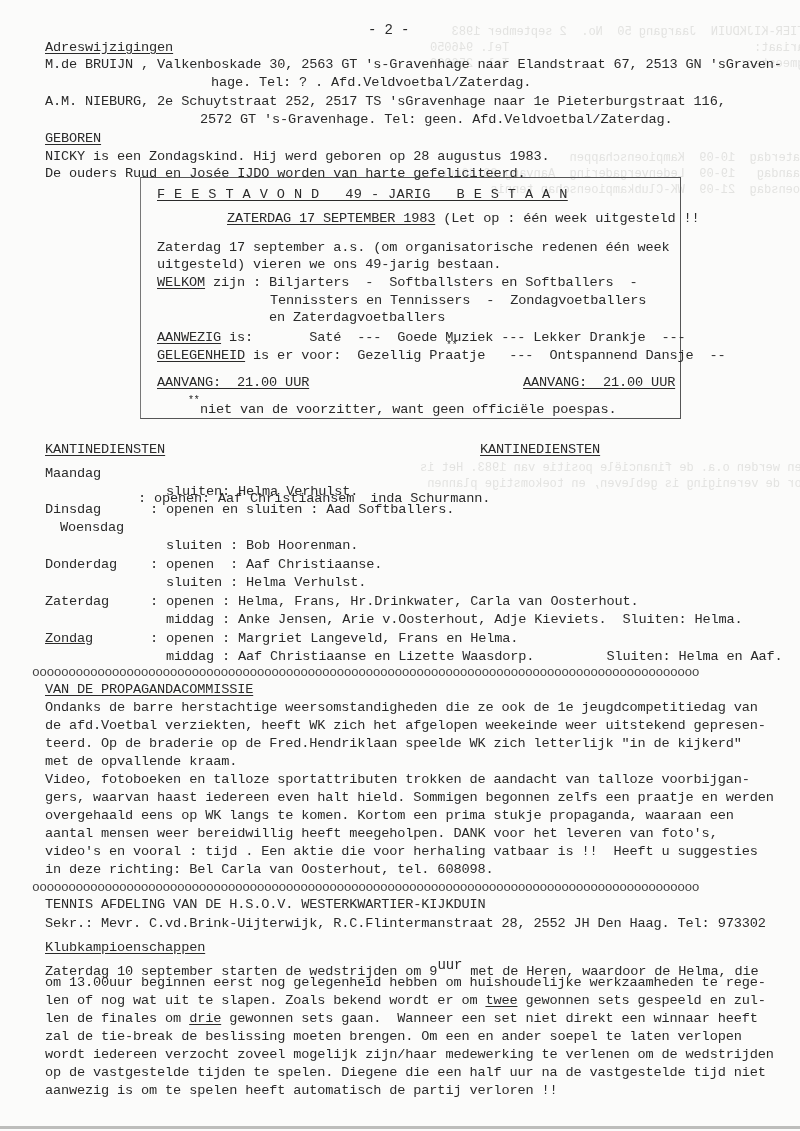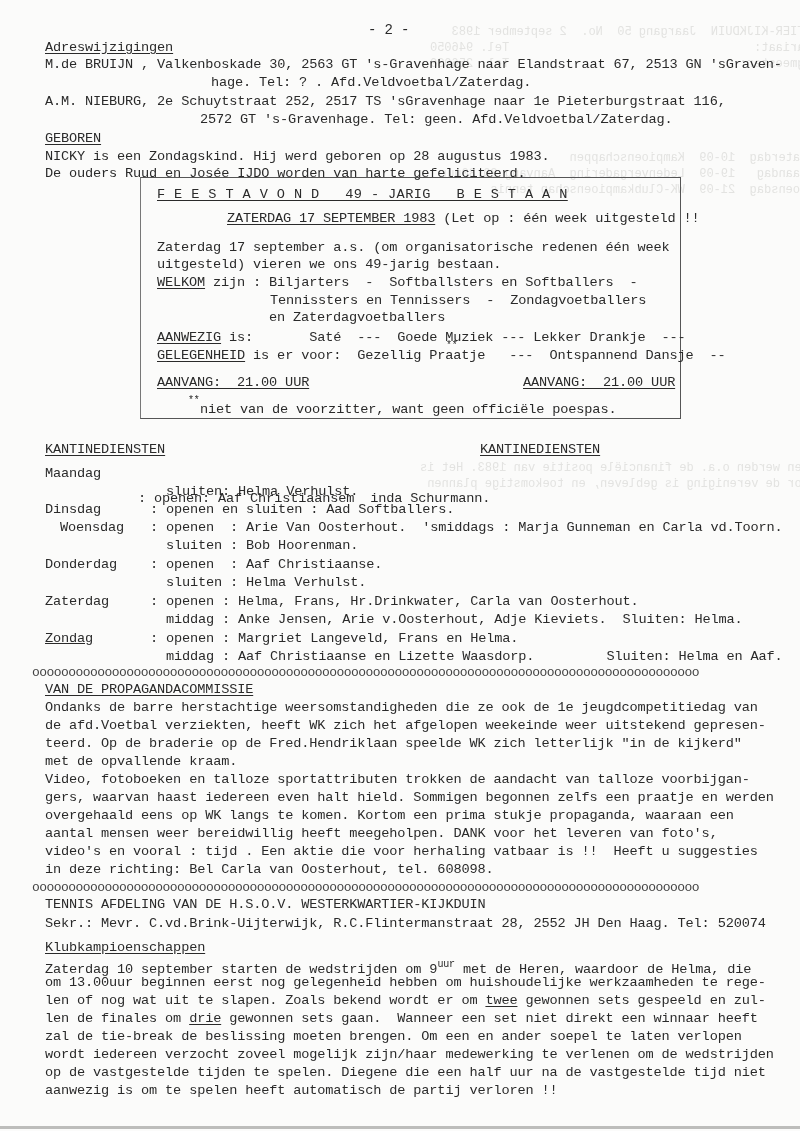--- a/index.html
+++ b/index.html
@@ -18,21 +18,21 @@
   .t { position: absolute; white-space: pre; font-size: 13.6px; line-height: 16px; letter-spacing: -0.15px; }
   .u { text-decoration: underline; text-underline-offset: 2px; }
   .pagenum { left: 368px; top: 22px; font-size: 14px; }
   .box {
     position: absolute; left: 140px; top: 177px; width: 539px; height: 240px;
     border-top: 1px solid #555; border-right: 1px solid #555;
     border-bottom: 1px solid #555; border-left: 1px solid #777;
   }
   .dots { color: #444; letter-spacing: -0.55px; font-size: 13px; }
   .footer-rule { position: absolute; left: 0; top: 1126px; width: 800px; height: 3px; background: #bdbdbb; }
-  sup.s { font-size: 10px; vertical-align: 6px; }
+  sup.s { font-size: 14px; vertical-align: 6px; }
 </style>
 </head>
 <body>
 
 <div class="page">
 
   <div class="ghost" style="left:430px;top:24px;">WESTERKWARTIER-KIJKDUIN  Jaargang 50  No.  2 september 1983
 Alg.Secretariaat:                                  Tel. 946050
 Alg.Penningmeester:                                Tel. 256030</div>
   <div class="ghost" style="left:440px;top:150px;">Zaterdag  10-09  Kampioenschappen
@@ -73,21 +73,20 @@
   <div class="t u" style="left:480px;top:442px;">KANTINEDIENSTEN</div>
 
   <div class="t" style="left:45px;top:466px;">Maandag</div>
   <div class="t" style="left:138px;top:466px;margin-top:25px;">: openen: Aaf Christiaansem  inda Schurmann.</div>
   <div class="t" style="left:150px;top:484px;">  sluiten: Helma Verhulst.</div>
 
   <div class="t" style="left:45px;top:502px;">Dinsdag</div>
   <div class="t" style="left:150px;top:502px;">: openen en sluiten : Aad Softballers.</div>
 
   <div class="t" style="left:60px;top:520px;">Woensdag</div>
-  <div class="t" style="left:150px;top:520px;">: openen  : Arie Van Oosterhout.  'smiddags : Marja Gunneman en Carla vd.Toorn.</div>
   <div class="t" style="left:150px;top:538px;">  sluiten : Bob Hoorenman.</div>
 
   <div class="t" style="left:45px;top:557px;">Donderdag</div>
   <div class="t" style="left:150px;top:557px;">: openen  : Aaf Christiaanse.</div>
   <div class="t" style="left:150px;top:575px;">  sluiten : Helma Verhulst.</div>
 
   <div class="t" style="left:45px;top:594px;">Zaterdag</div>
   <div class="t" style="left:150px;top:594px;">: openen : Helma, Frans, Hr.Drinkwater, Carla van Oosterhout.</div>
   <div class="t" style="left:150px;top:612px;">  middag : Anke Jensen, Arie v.Oosterhout, Adje Kieviets.  Sluiten: Helma.</div>
 
@@ -105,21 +104,21 @@
   <div class="t" style="left:45px;top:772px;">Video, fotoboeken en talloze sportattributen trokken de aandacht van talloze voorbijgan-</div>
   <div class="t" style="left:45px;top:790px;">gers, waarvan haast iedereen even halt hield. Sommigen begonnen zelfs een praatje en werden</div>
   <div class="t" style="left:45px;top:808px;">overgehaald eens op WK langs te komen. Kortom een prima stukje propaganda, waaraan een</div>
   <div class="t" style="left:45px;top:826px;">aantal mensen weer bereidwillig heeft meegeholpen. DANK voor het leveren van foto's,</div>
   <div class="t" style="left:45px;top:844px;">video's en vooral : tijd . Een aktie die voor herhaling vatbaar is !!  Heeft u suggesties</div>
   <div class="t" style="left:45px;top:862px;">in deze richting: Bel Carla van Oosterhout, tel. 608098.</div>
 
   <div class="t dots" style="left:32px;top:880px;">oooooooooooooooooooooooooooooooooooooooooooooooooooooooooooooooooooooooooooooooooooooooooooo</div>
 
   <div class="t" style="left:45px;top:897px;">TENNIS AFDELING VAN DE H.S.O.V. WESTERKWARTIER-KIJKDUIN</div>
-  <div class="t" style="left:45px;top:916px;">Sekr.: Mevr. C.vd.Brink-Uijterwijk, R.C.Flintermanstraat 28, 2552 JH Den Haag. Tel: 520074</div>
+  <div class="t" style="left:45px;top:916px;">Sekr.: Mevr. C.vd.Brink-Uijterwijk, R.C.Flintermanstraat 28, 2552 JH Den Haag. Tel: 973302</div>
   <div class="t u" style="left:45px;top:940px;">Klubkampioenschappen</div>
   <div class="t" style="left:45px;top:957px;"><span>Zaterdag 10 september starten de wedstrijden om 9</span><sup class="s">uur</sup><span> met de Heren, waardoor de Helma, die</span></div>
   <div class="t" style="left:45px;top:975px;">om 13.00uur beginnen eerst nog gelegenheid hebben om huishoudelijke werkzaamheden te rege-</div>
   <div class="t" style="left:45px;top:993px;"><span>len of nog wat uit te slapen. Zoals bekend wordt er om </span><span class="u">twee</span><span> gewonnen sets gespeeld en zul-</span></div>
   <div class="t" style="left:45px;top:1011px;"><span>len de finales om </span><span class="u">drie</span><span> gewonnen sets gaan.  Wanneer een set niet direkt een winnaar heeft</span></div>
   <div class="t" style="left:45px;top:1029px;">zal de tie-break de beslissing moeten brengen. Om een en ander soepel te laten verlopen</div>
   <div class="t" style="left:45px;top:1047px;">wordt iedereen verzocht zoveel mogelijk zijn/haar medewerking te verlenen om de wedstrijden</div>
   <div class="t" style="left:45px;top:1065px;">op de vastgestelde tijden te spelen. Diegene die een half uur na de vastgestelde tijd niet</div>
   <div class="t" style="left:45px;top:1083px;">aanwezig is om te spelen heeft automatisch de partij verloren !!</div>
 

